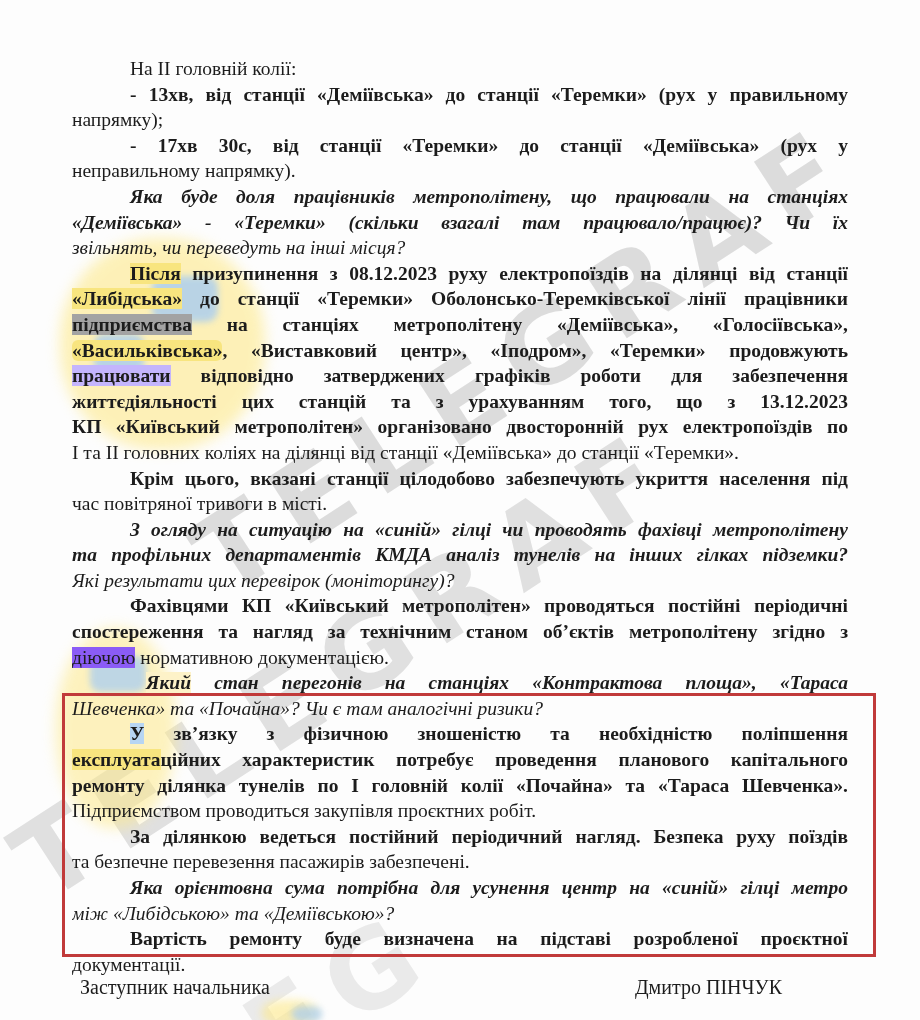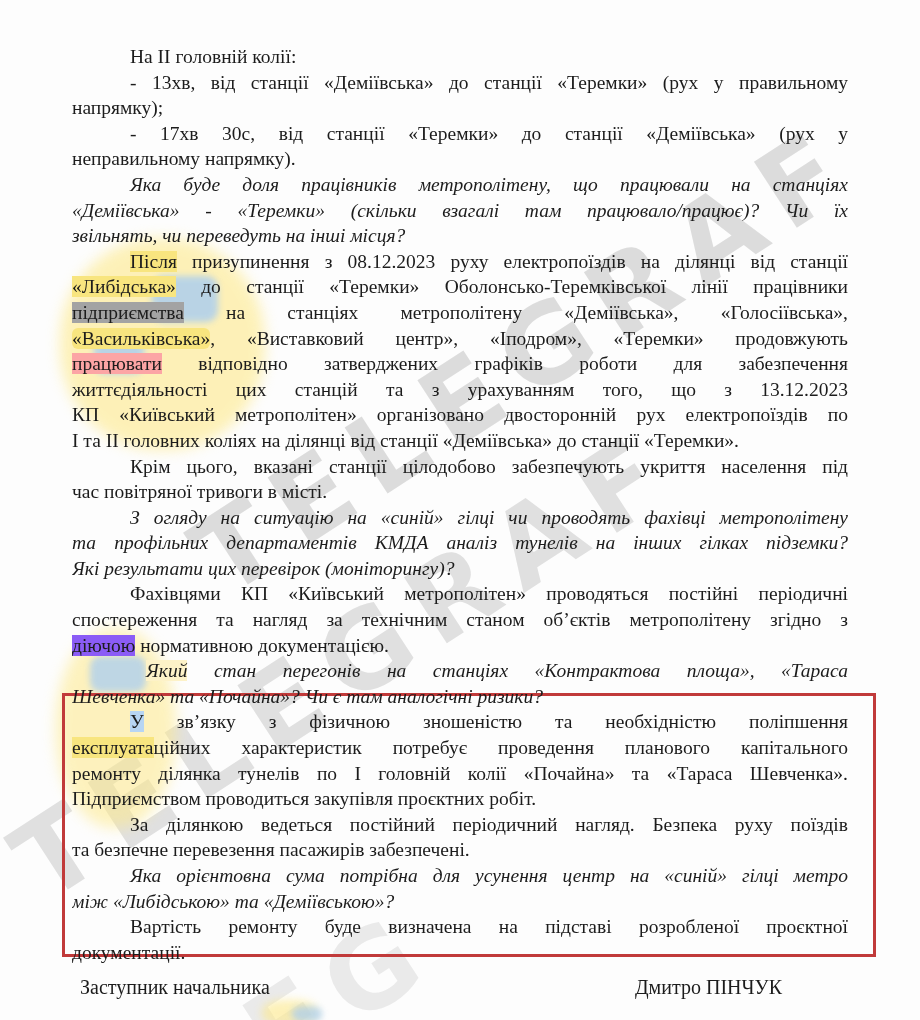--- a/index.html
+++ b/index.html
@@ -24,26 +24,26 @@
   #blobB-y{left:56px;top:628px;width:120px;height:200px;border-radius:48%;filter:blur(7px);opacity:.55;}
   #blobB-b1{left:90px;top:656px;width:56px;height:36px;border-radius:10px;filter:blur(3px);opacity:.75;}
   #blobC-y{left:262px;top:1000px;width:55px;height:26px;border-radius:40%;filter:blur(4px);opacity:.6;}
   #blobC-b{left:292px;top:1006px;width:30px;height:16px;border-radius:40%;filter:blur(3px);opacity:.7;}
   
   #red-box{
     position:absolute;left:62px;top:693px;width:808px;height:258px;
     border:3px solid #c13a3a;z-index:1;background:transparent;
   }
   
-  #body-text{position:absolute;left:72px;top:44px;width:776px;z-index:2;}
+  #body-text{position:absolute;left:72px;top:56px;width:776px;z-index:2;}
   .line{
     height:25.6px;line-height:25.6px;font-size:19.5px;overflow:hidden;
     text-align:justify;
   }
-  .line.jfull{text-align-last:justify;}
+  .line.jfull{text-align-last:justify;font-weight:bold;}
   .line.last{text-align:left;text-align-last:left;}
   .line.ind{text-indent:58px;}
   .line.it{font-style:italic;}
   
   #signature{
     position:absolute;left:80px;top:976px;width:702px;z-index:2;
     display:flex;justify-content:space-between;font-size:20px;align-items:flex-end;
   }
 </style>
 </head>
@@ -71,21 +71,21 @@
       <div class="line last"><span>напрямку);</span></div>
       <div class="line ind jfull"><span>- 17хв 30с, від станції «Теремки» до станції «Деміївська» (рух у</span></div>
       <div class="line last"><span>неправильному напрямку).</span></div>
       <div class="line it ind jfull"><span>Яка буде доля працівників метрополітену, що працювали на станціях</span></div>
       <div class="line it jfull"><span>«Деміївська» - «Теремки» (скільки взагалі там працювало/працює)? Чи їх</span></div>
       <div class="line it last"><span>звільнять, чи переведуть на інші місця?</span></div>
       <div class="line ind jfull"><span style="background-color: rgb(248, 229, 127);">Після</span><span> призупинення з 08.12.2023 руху електропоїздів на ділянці від станції</span></div>
       <div class="line jfull"><span style="background-color: rgb(248, 229, 127);">«Либідська»</span><span> до станції «Теремки» Оболонсько-Теремківської лінії працівники</span></div>
       <div class="line jfull"><span style="background-color: #a3a3a3;">підприємства</span><span> на станціях метрополітену «Деміївська», «Голосіївська»,</span></div>
       <div class="line jfull"><span style="background-color: rgb(248, 229, 127); border-radius: 6px;">«Васильківська»</span><span>, «Виставковий центр», «Іподром», «Теремки» продовжують</span></div>
-      <div class="line jfull"><span style="background-color: #fca5a5;">працювати</span><span> відповідно затверджених графіків роботи для забезпечення</span></div>
+      <div class="line jfull"><span style="background-color: #c4b5fd;">працювати</span><span> відповідно затверджених графіків роботи для забезпечення</span></div>
       <div class="line jfull"><span>життєдіяльності цих станцій та з урахуванням того, що з 13.12.2023</span></div>
       <div class="line jfull"><span>КП «Київський метрополітен» організовано двосторонній рух електропоїздів по</span></div>
       <div class="line last"><span>І та ІІ головних коліях на ділянці від станції «Деміївська» до станції «Теремки».</span></div>
       <div class="line ind jfull"><span>Крім цього, вказані станції цілодобово забезпечують укриття населення під</span></div>
       <div class="line last"><span>час повітряної тривоги в місті.</span></div>
       <div class="line it ind jfull"><span>З огляду на ситуацію на «синій» гілці чи проводять фахівці метрополітену</span></div>
       <div class="line it jfull"><span>та профільних департаментів КМДА аналіз тунелів на інших гілках підземки?</span></div>
       <div class="line it last"><span>Які результати цих перевірок (моніторингу)?</span></div>
       <div class="line ind jfull"><span>Фахівцями КП «Київський метрополітен» проводяться постійні періодичні</span></div>
       <div class="line jfull"><span>спостереження та нагляд за технічним станом об’єктів метрополітену згідно з</span></div>

